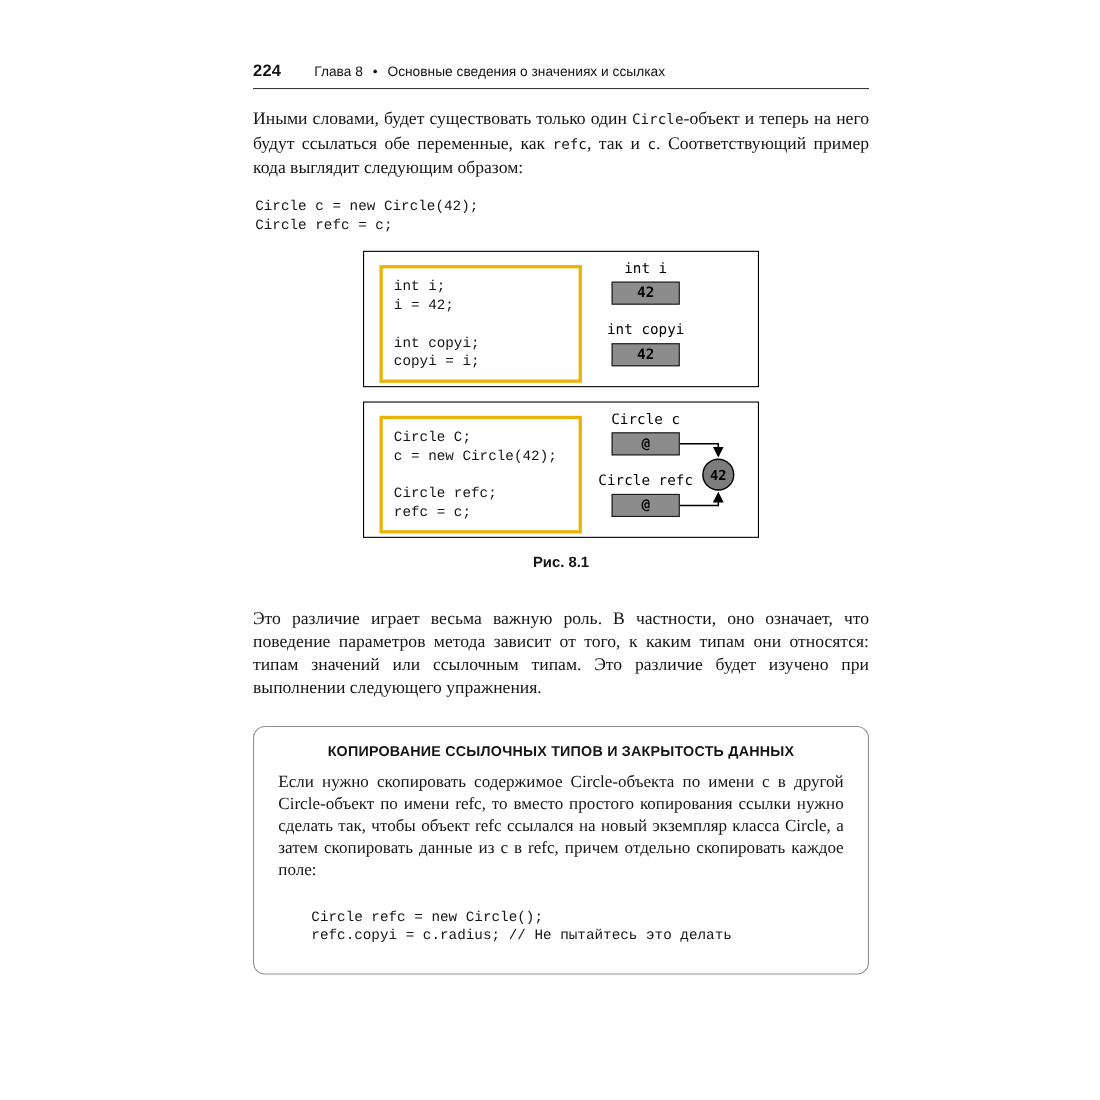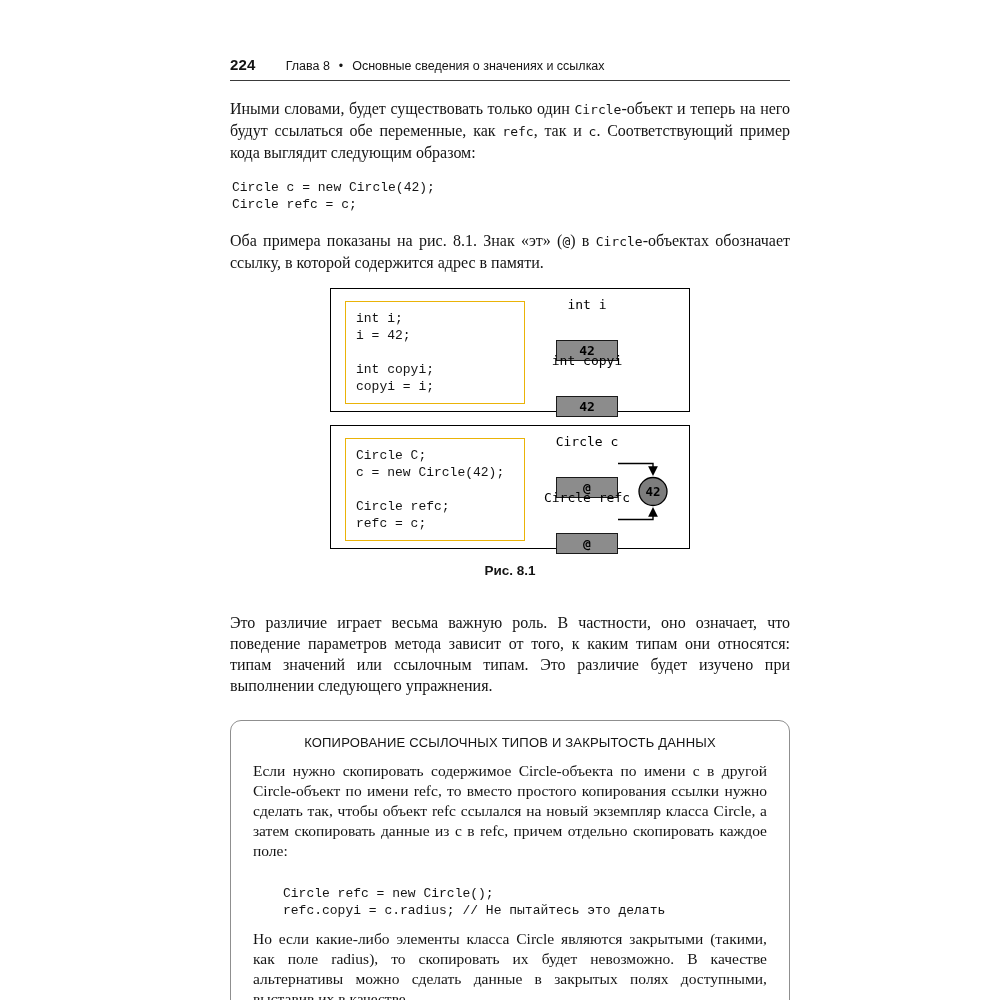--- a/index.html
+++ b/index.html
@@ -88,33 +88,32 @@
     box-sizing: border-box;
   }
   .fig-box + .fig-box {
     margin-top: 13px;
   }
   .fig-code {
     position: absolute;
     left: 14px;
     top: 12px;
     width: 158px;
-    border: 1px solid #eab308;
+    border: 3px solid #eab308;
     padding: 8px 10px;
     background: #fff;
     box-sizing: content-box;
   }
   .cell {
     position: absolute;
     left: 206px;
     width: 100px;
     display: flex;
     flex-direction: column;
     align-items: center;
-    gap: 24px;
   }
   .cell-a { top: 8px; }
   .cell-b { top: 64px; }
   .cell-label {
     font-family: "DejaVu Sans Mono", monospace;
     font-size: 13px;
     line-height: 16px;
     white-space: nowrap;
     margin-bottom: 3px;
     color: #000;
@@ -160,21 +159,21 @@
     width: 560px;
     box-sizing: border-box;
     border: 1.6px solid #8f8f8f;
     border-radius: 11px;
     padding: 14px 22px 16px 22px;
     background: #fff;
   }
   .note-title {
     text-align: center;
     font-family: "Liberation Sans", sans-serif;
-    font-weight: normal;
+    font-weight: bold;
     font-size: 13px;
     letter-spacing: .2px;
     margin-bottom: 11px;
   }
   .note-para {
     margin: 0;
     font-size: 15.5px;
     line-height: 20px;
     text-align: justify;
   }
@@ -195,21 +194,20 @@
       <span class="chap-title">Основные сведения о значениях и ссылках</span>
     </div>
 
     <p class="para"><span>Иными словами, будет существовать только один </span><code>Circle</code><span>-объект и теперь на него будут ссылаться обе переменные, как </span><code>refc</code><span>, так и </span><code>c</code><span>. Соответствующий пример кода выглядит следующим образом:</span></p>
 
     <div class="codeblock">
       <div class="code-line">Circle c = new Circle(42);</div>
       <div class="code-line">Circle refc = c;</div>
     </div>
 
-    <p class="para"><span>Оба примера показаны на рис. 8.1. Знак «эт» (</span><code>@</code><span>) в </span><code>Circle</code><span>-объектах обозначает ссылку, в которой содержится адрес в памяти.</span></p>
 
     <div class="figure">
 
       <div class="fig-box">
         <div class="fig-code">
           <div class="code-line">int i;</div>
           <div class="code-line">i = 42;</div>
           <div class="code-line"></div>
           <div class="code-line">int copyi;</div>
           <div class="code-line">copyi = i;</div>
@@ -258,17 +256,16 @@
 
     <p class="para para-after-figure">Это различие играет весьма важную роль. В частности, оно означает, что поведение параметров метода зависит от того, к каким типам они относятся: типам значений или ссылочным типам. Это различие будет изучено при выполнении следующего упражнения.</p>
 
     <div class="note">
       <div class="note-title">КОПИРОВАНИЕ ССЫЛОЧНЫХ ТИПОВ И ЗАКРЫТОСТЬ ДАННЫХ</div>
       <p class="note-para">Если нужно скопировать содержимое Circle-объекта по имени c в другой Circle-объект по имени refc, то вместо простого копирования ссылки нужно сделать так, чтобы объект refc ссылался на новый экземпляр класса Circle, а затем скопировать данные из c в refc, причем отдельно скопировать каждое поле:</p>
       <div class="note-code">
         <div class="code-line">Circle refc = new Circle();</div>
         <div class="code-line">refc.copyi = c.radius; // Не пытайтесь это делать</div>
       </div>
-      <p class="note-para">Но если какие-либо элементы класса Circle являются закрытыми (такими, как поле radius), то скопировать их будет невозможно. В качестве альтернативы можно сделать данные в закрытых полях доступными, выставив их в качестве</p>
     </div>
 
   </div>
 </div>
 
 </body></html>

